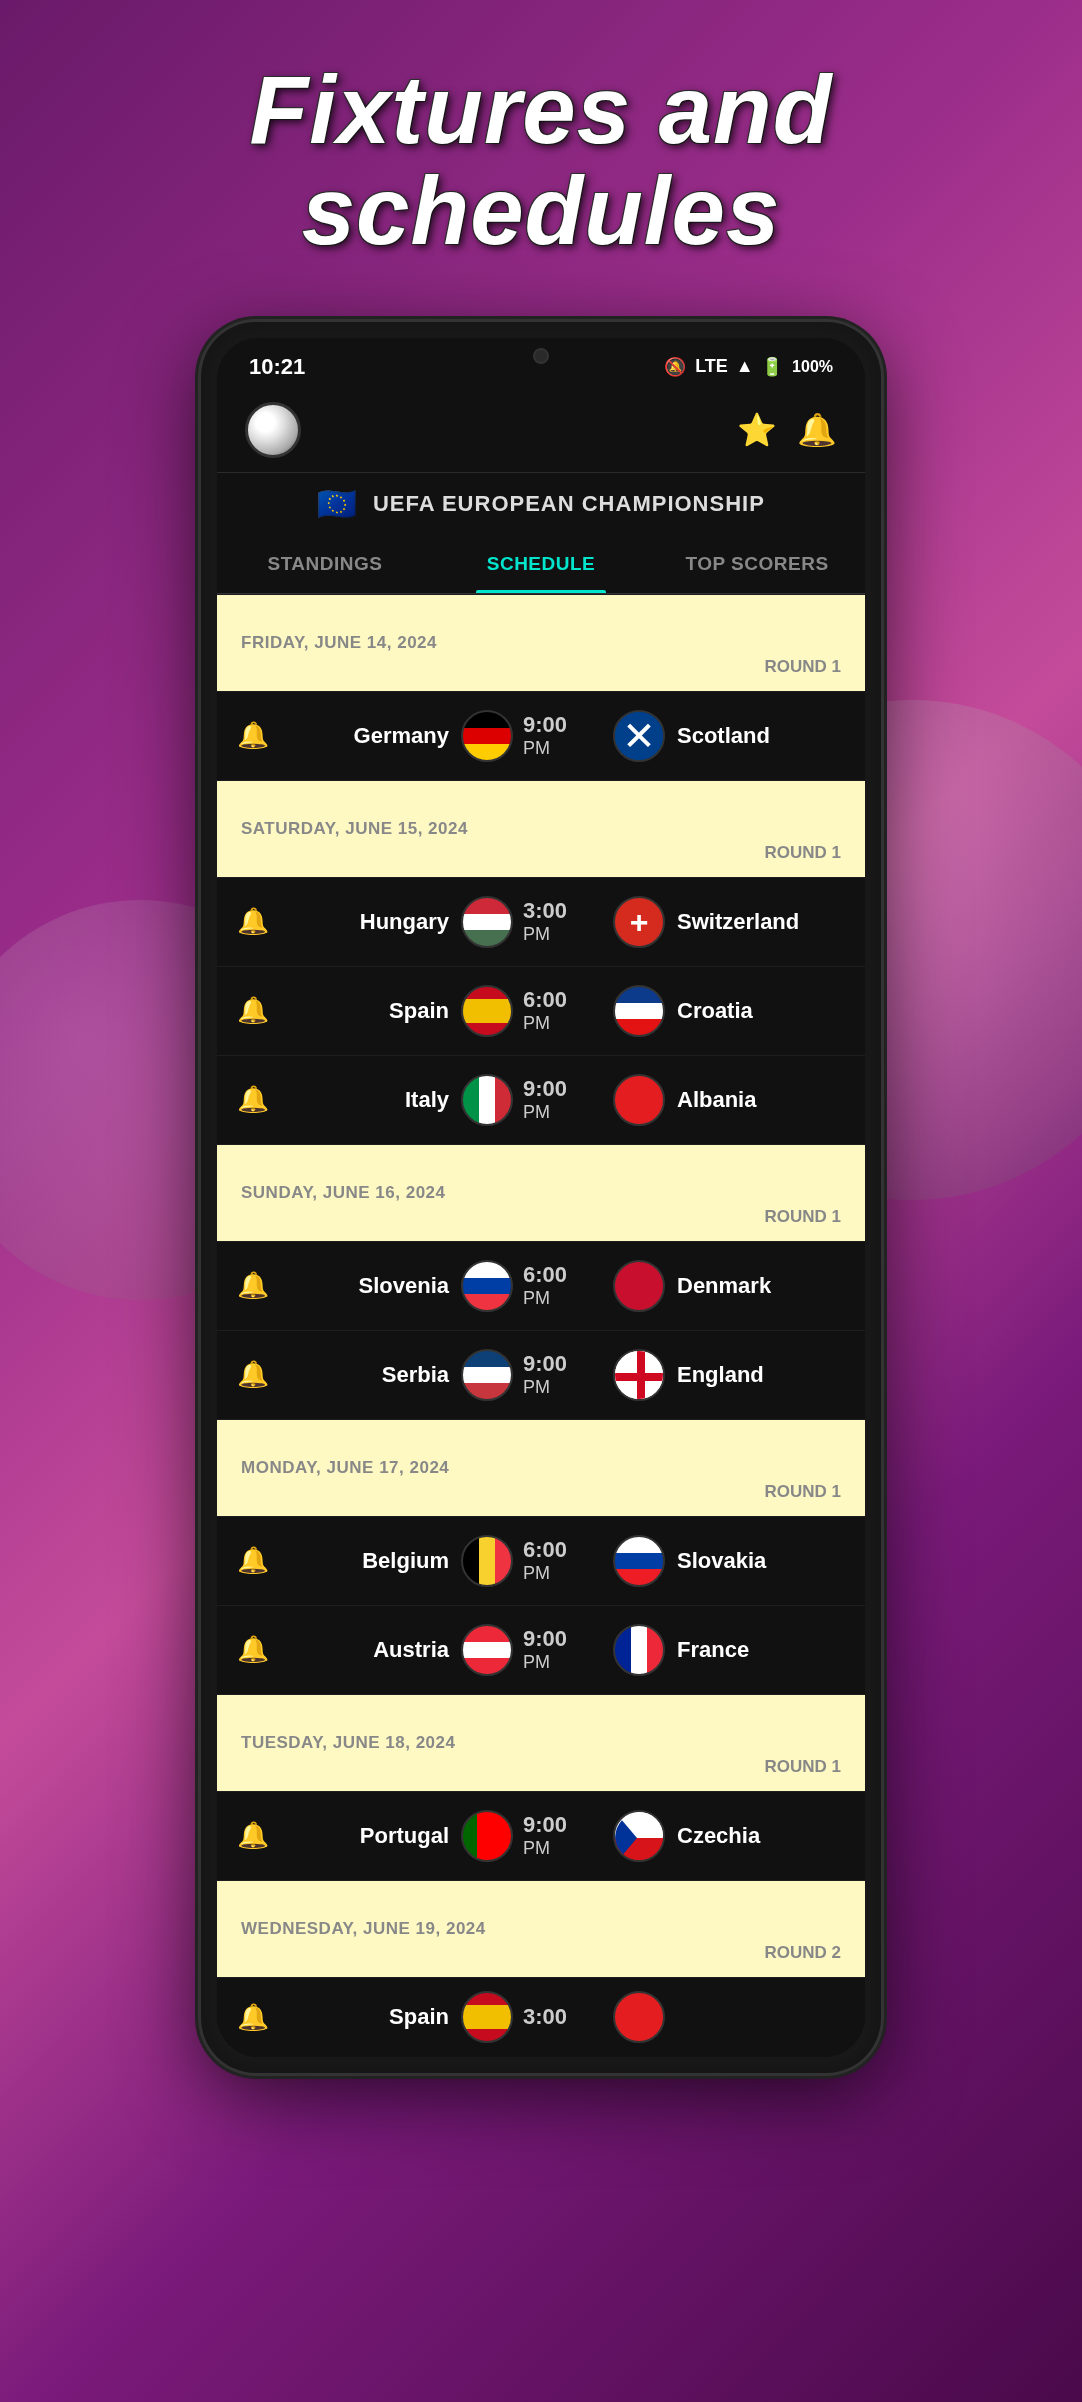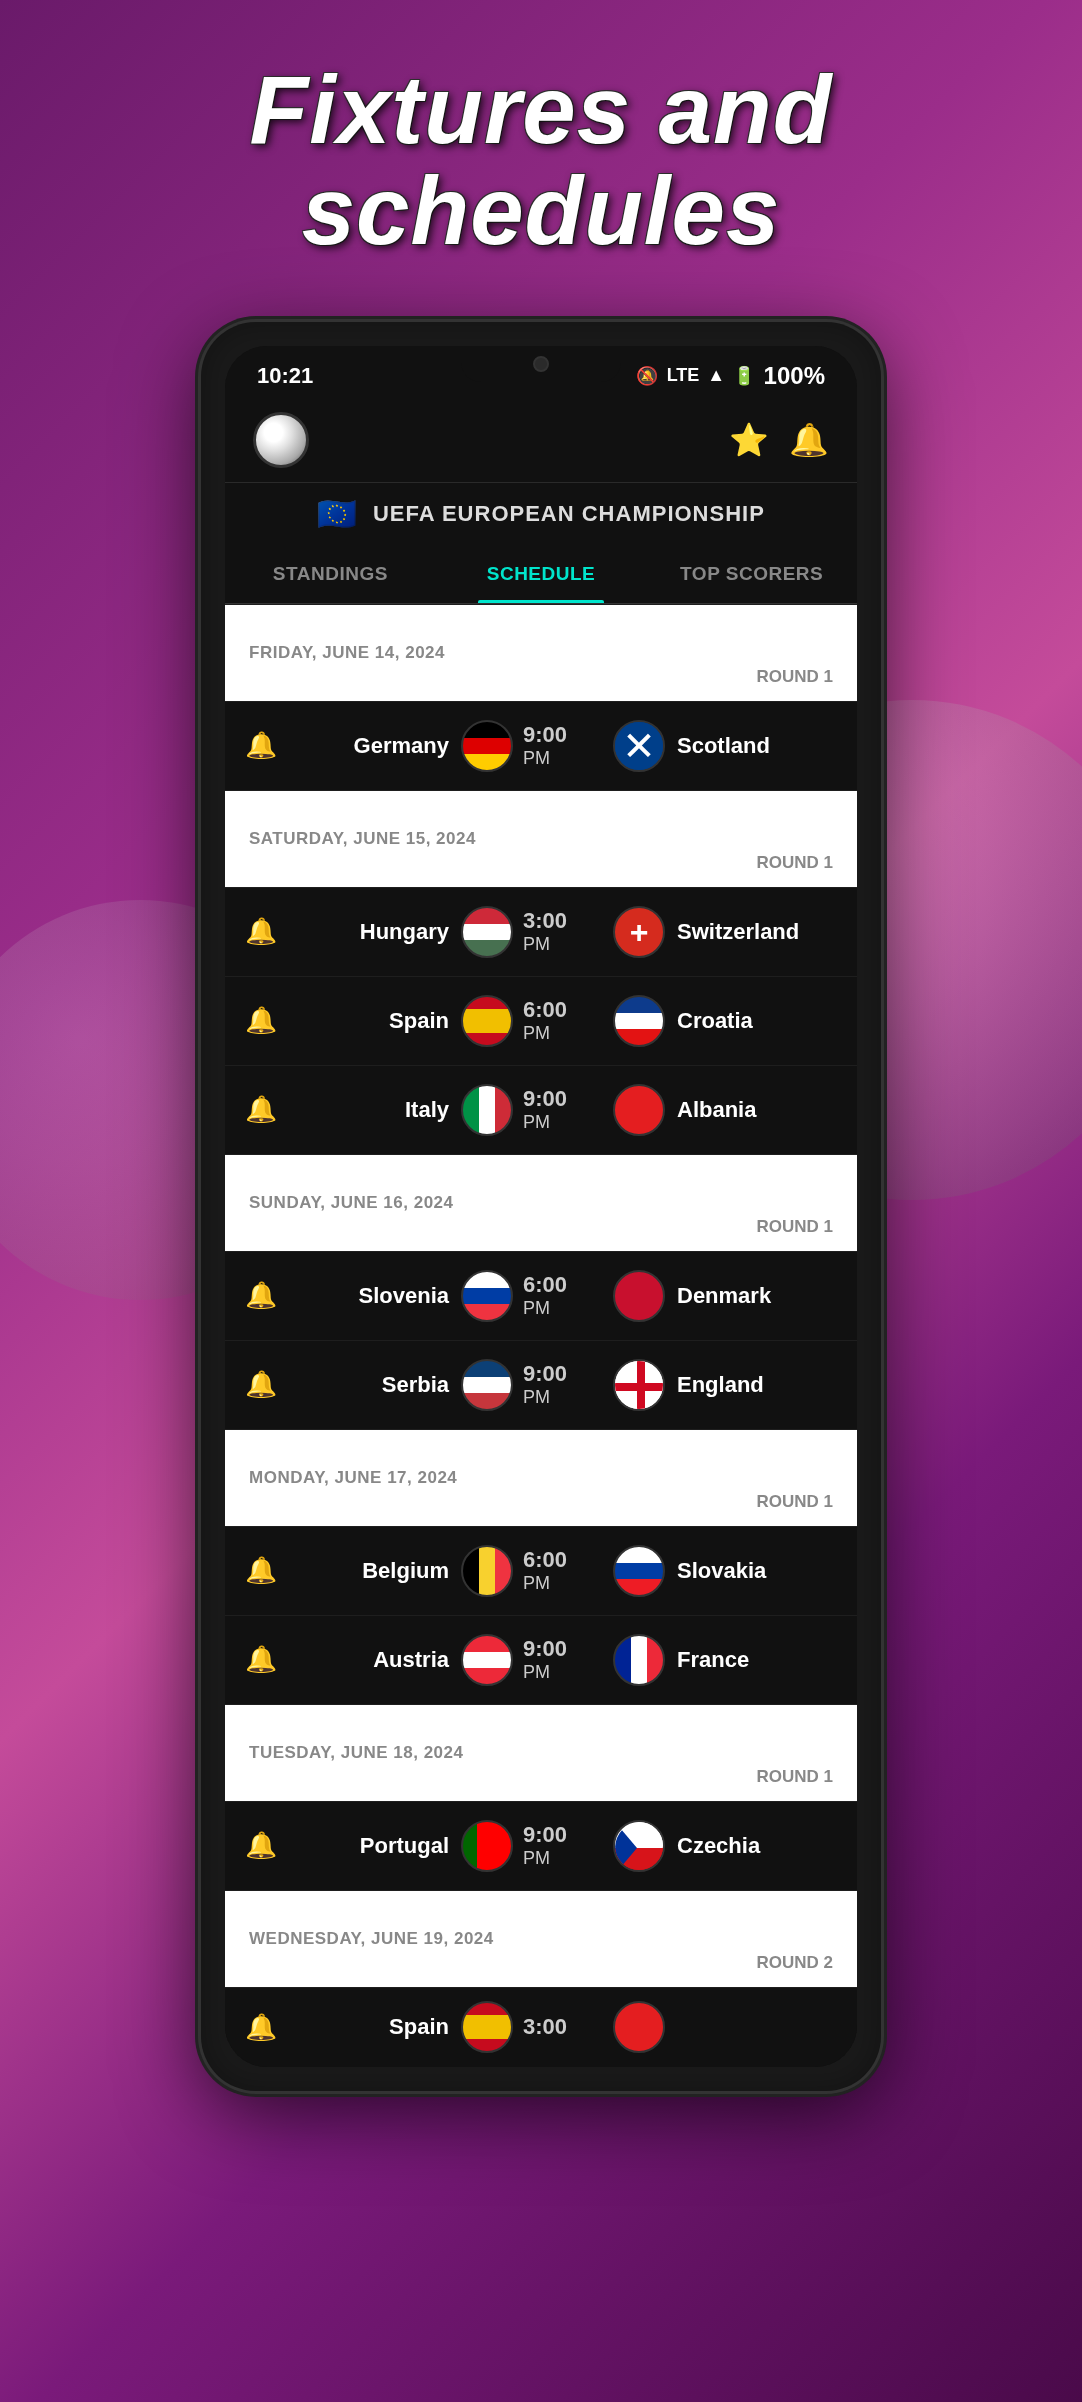--- a/index.html
+++ b/index.html
@@ -60,21 +60,21 @@
     
     .phone-wrapper {
       position: relative;
       z-index: 2;
       margin-top: 20px;
     }
     .phone-outer {
       width: 680px;
       background: #1a1a1a;
       border-radius: 55px;
-      padding: 24px;
+      padding: 16px;
       box-shadow: 0 0 0 3px #333, 0 0 0 6px #222, 0 20px 80px rgba(0,0,0,0.7), inset 0 0 30px rgba(0,0,0,0.3);
     }
     .phone-screen {
       background: #111111;
       border-radius: 42px;
       overflow: hidden;
       position: relative;
     }
 
     
@@ -203,21 +203,21 @@
     .match-list {
       background: #111111;
     }
 
     
     .day-header {
       display: flex;
       justify-content: space-between;
       align-items: center;
       padding: 14px 24px;
-      background: #ffffff;
+      background: #fef9c3;
       border-top: 1px solid #1e1e1e;
     }
     .day-label {
       color: #888888;
       font-size: 17px;
       font-weight: 600;
       letter-spacing: 0.5px;
     }
     .round-label {
       color: #888888;
@@ -406,21 +406,21 @@
         <div class="camera-dot"></div>
       </div>
 
       <div class="status-bar">
         <span class="status-time">10:21</span>
         <div class="status-icons">
           <span>🔕</span>
           <span style="color:#fff;font-size:18px;font-weight:700;">LTE</span>
           <span style="color:#fff;font-size:18px;">▲</span>
           <span style="color:#fff;font-size:18px;">🔋</span>
-          <span style="color:#fff;font-size:24px;font-weight:700;">100%</span>
+          <span style="color:#fff;font-size:16px;font-weight:700;">100%</span>
         </div>
       </div>
 
       <div class="app-header">
         <div class="soccer-ball-icon"></div>
         <div class="header-right">
           <span class="header-icon">⭐</span>
           <span class="header-icon">🔔</span>
         </div>
       </div>

